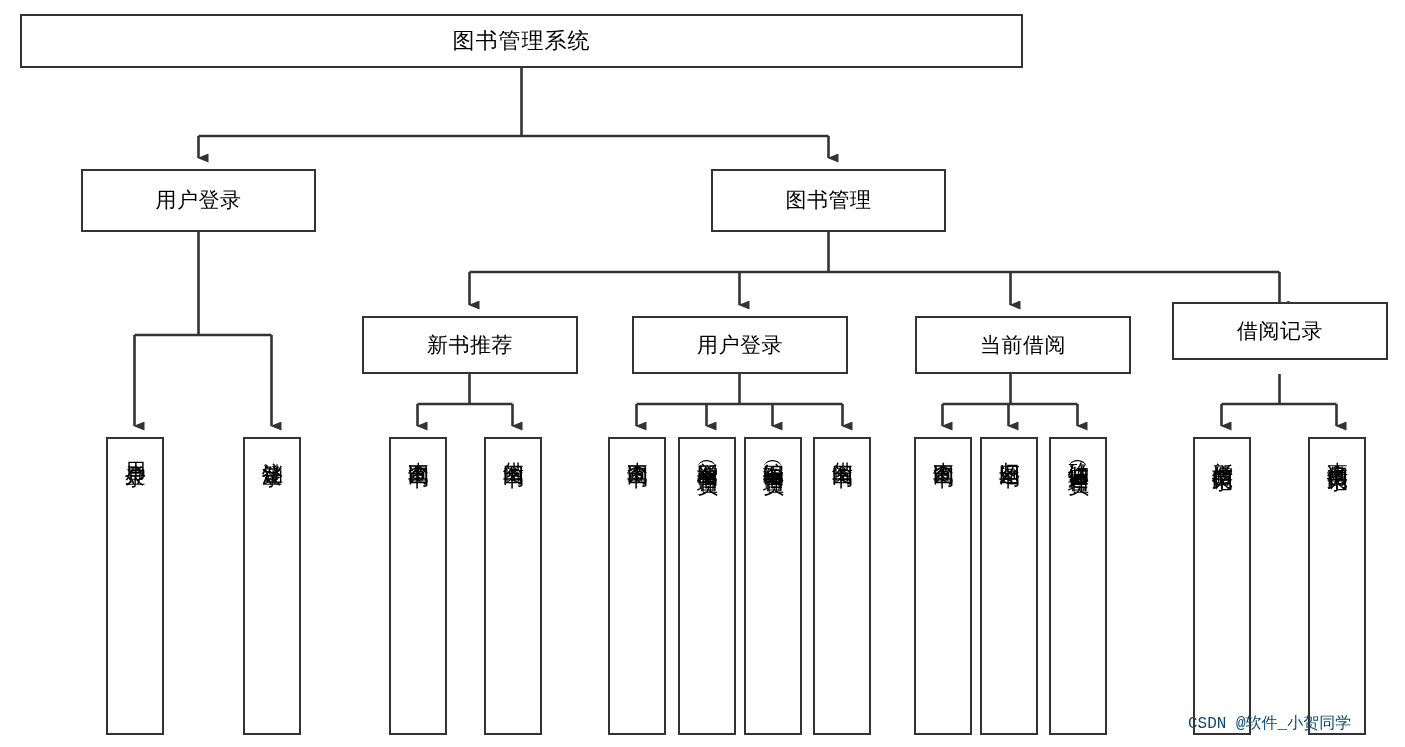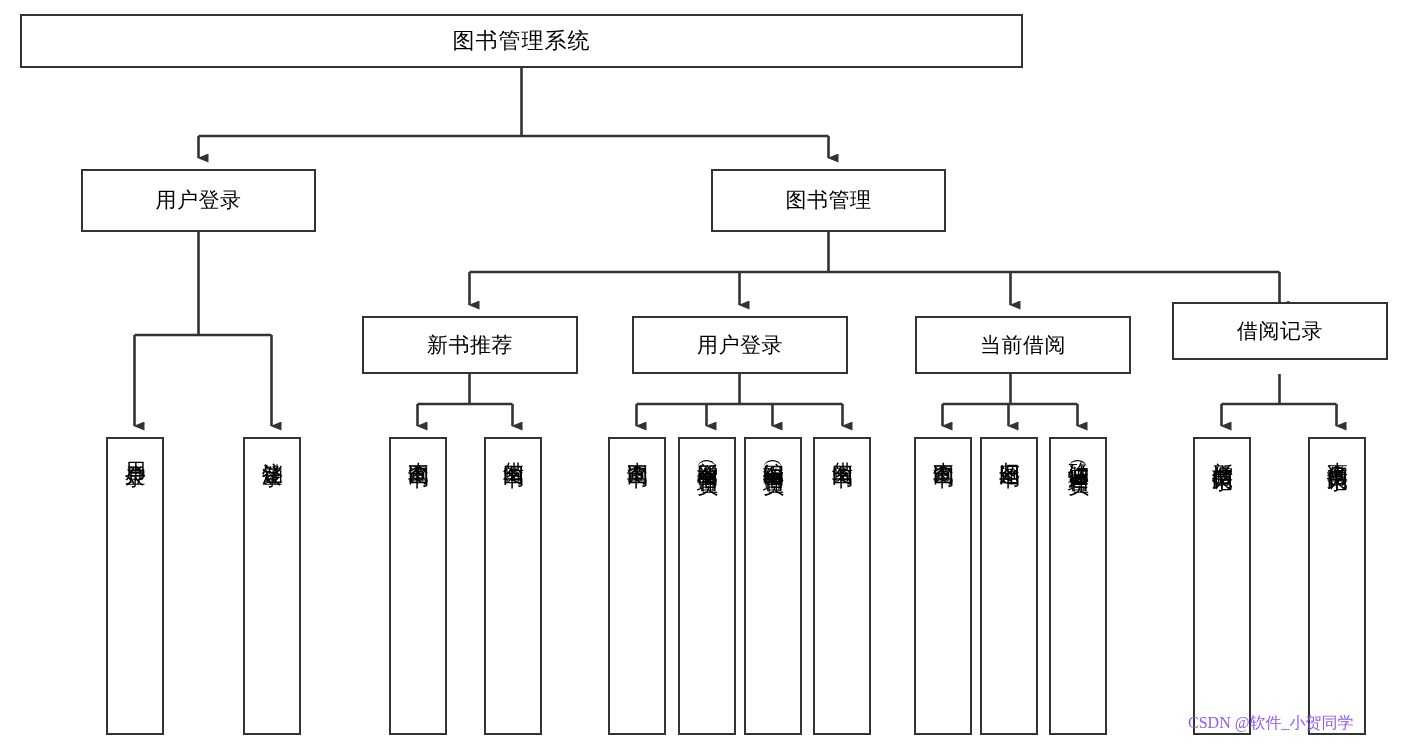--- a/index.html
+++ b/index.html
@@ -61,24 +61,24 @@
     text-orientation: upright;
     font-size: 21px;
     letter-spacing: 2px;
     line-height: 1;
   }
   .watermark {
     position: absolute;
     left: 1188px;
     top: 713px;
     font-size: 16px;
-    color: #8b5cf6;
+    color: #0c4a6e;
     z-index: 5;
     white-space: nowrap;
-    font-family: Liberation Serif, serif;
+    font-family: Liberation Mono, monospace;
   }
 </style>
 </head>
 <body>
 
 <div id="diagram-root">
 
   <svg class="connectors" viewBox="0 0 1405 747" xmlns="http://www.w3.org/2000/svg">
     <defs>
       <marker id="arrowhead" markerWidth="9" markerHeight="11" refX="4.5" refY="10" orient="auto" markerUnits="userSpaceOnUse">

